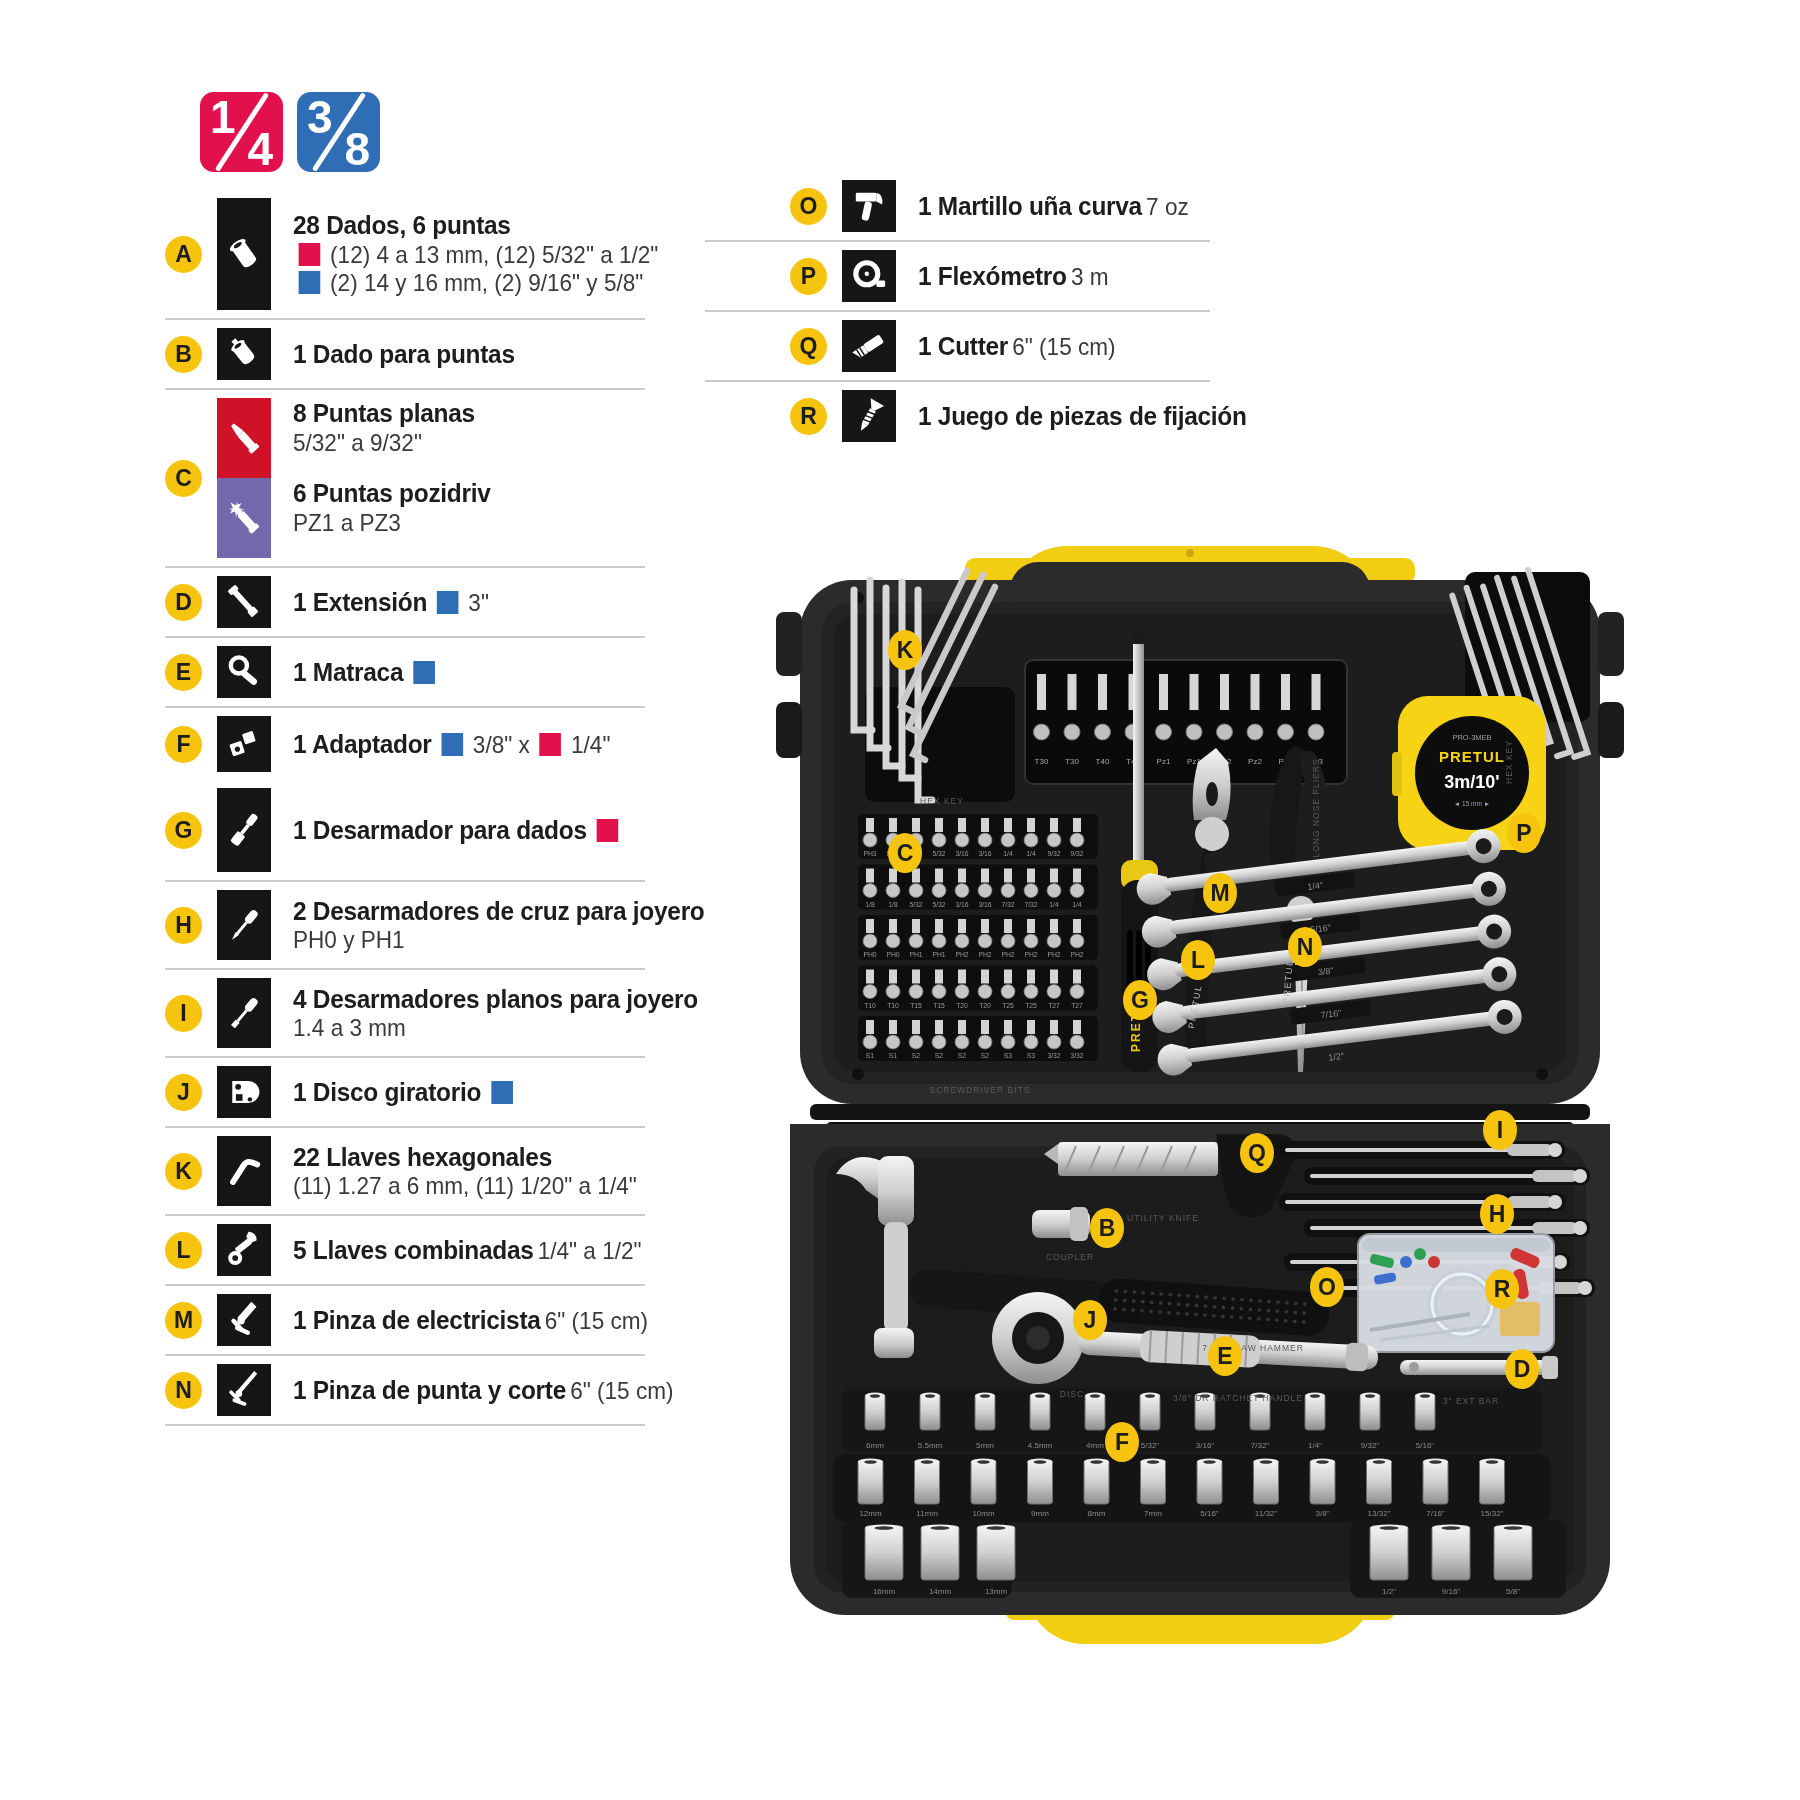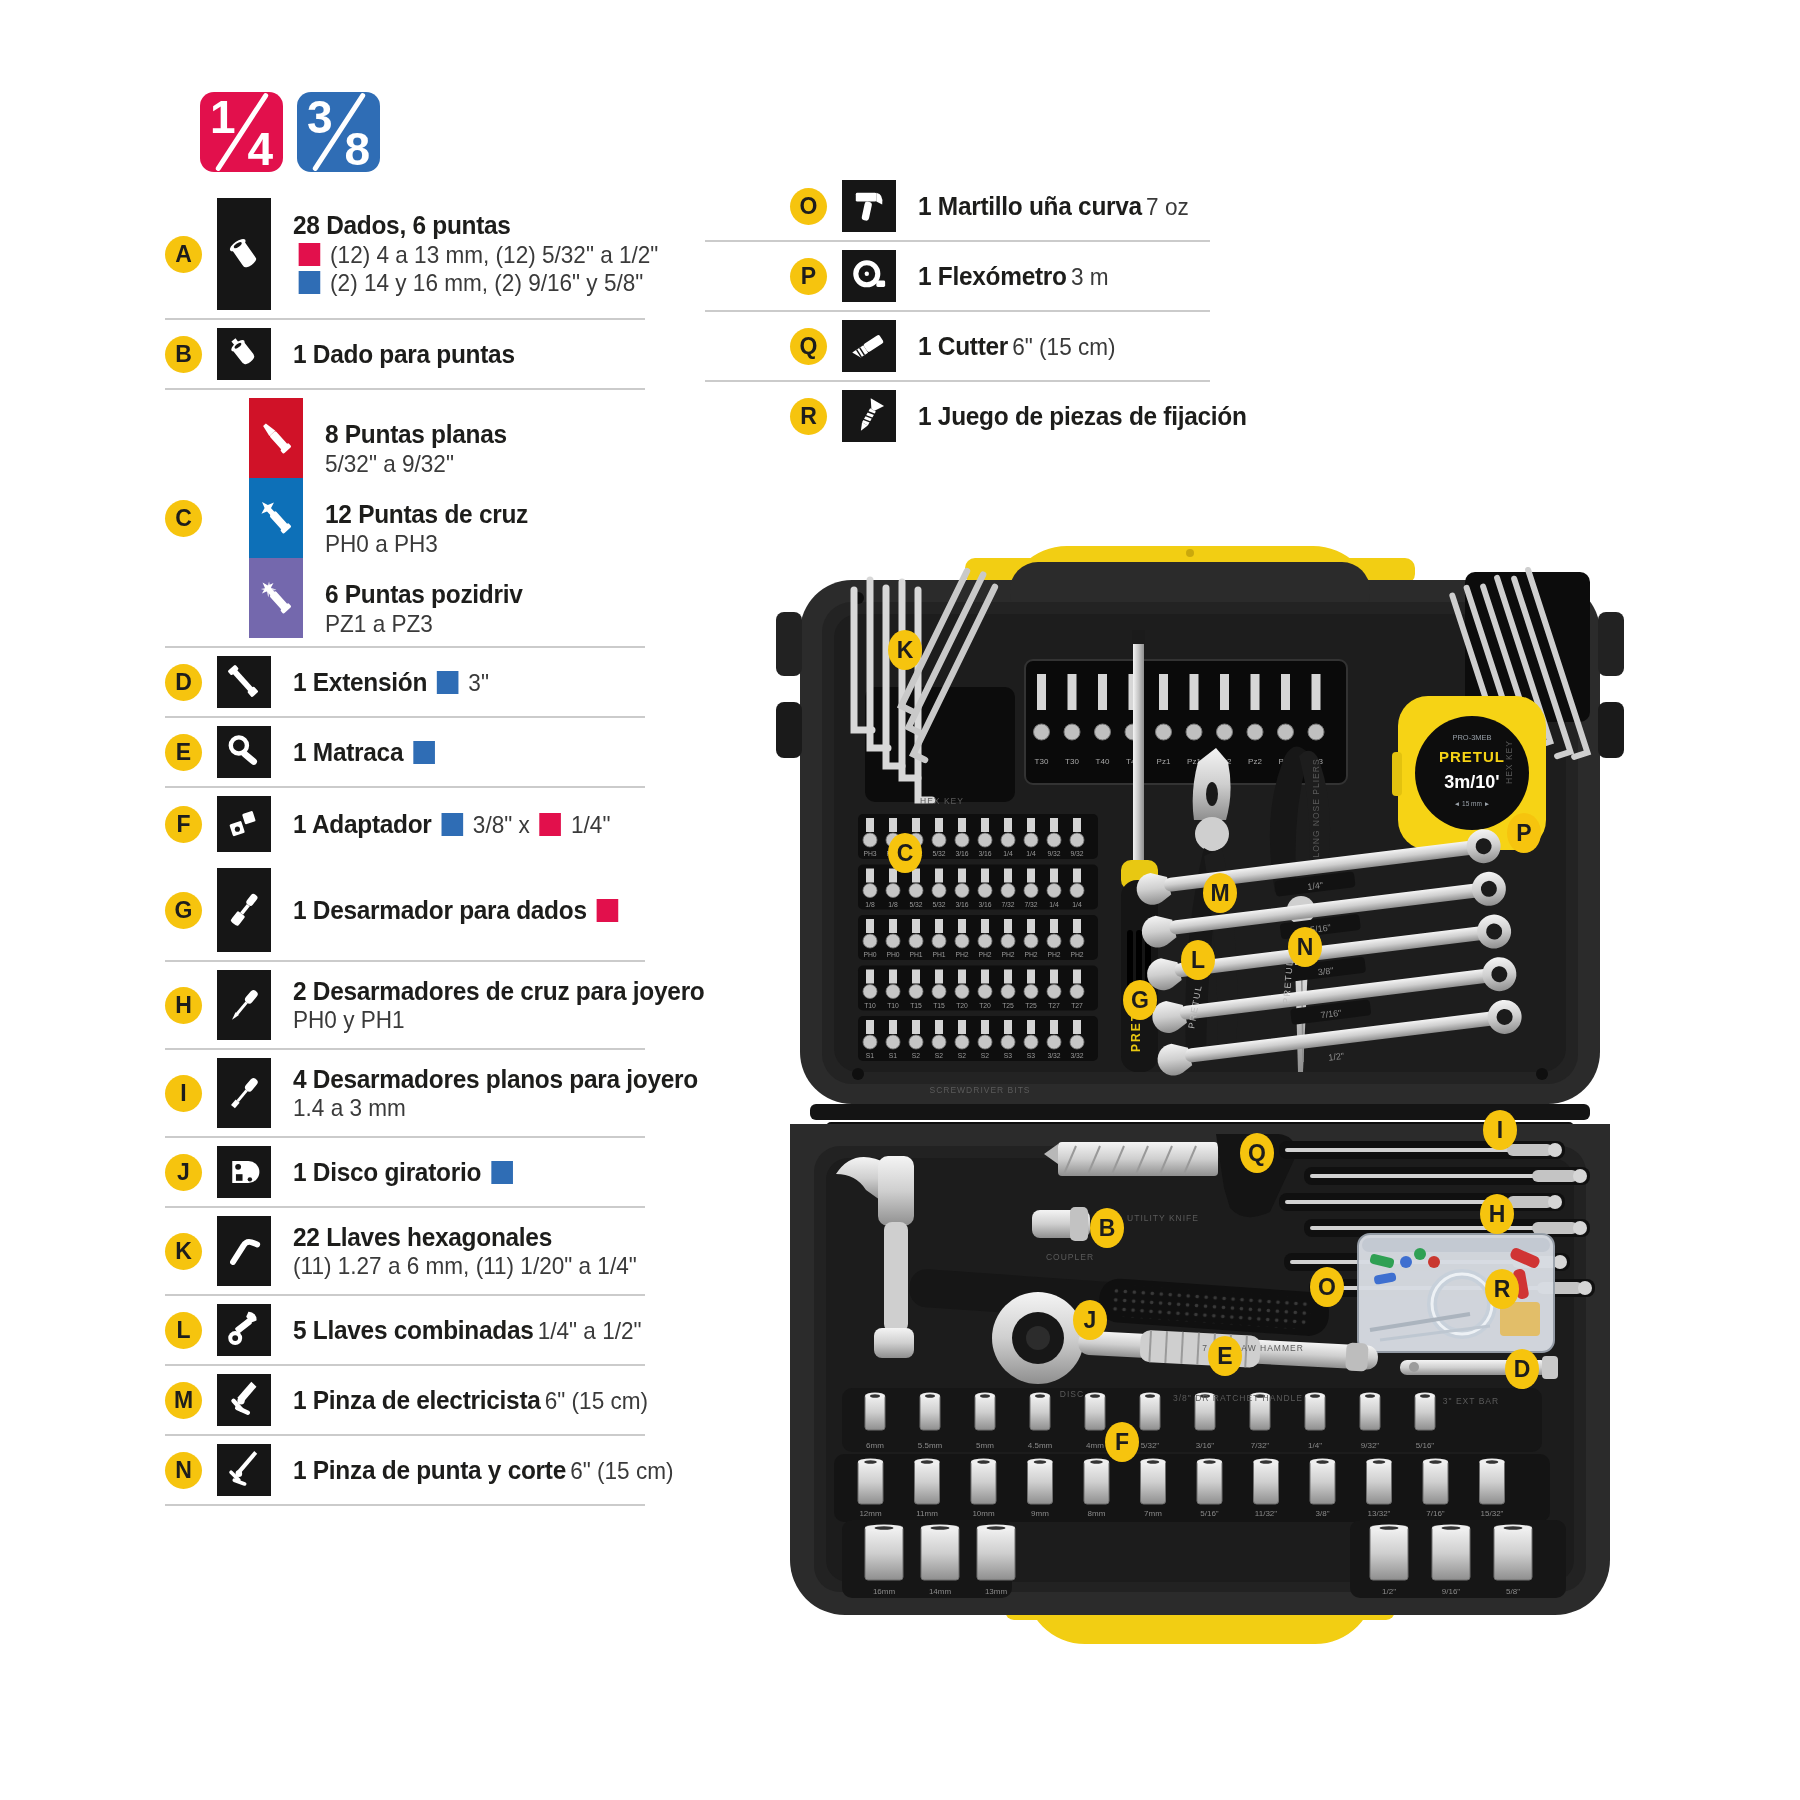--- a/index.html
+++ b/index.html
@@ -22,21 +22,21 @@
           display:flex;align-items:center;justify-content:center;font-weight:bold;font-size:23px;color:#1d1d1d;margin-right:15px;}
   #list-right .lbadge{margin-left:85px;}
   .iconbox{width:54px;min-width:54px;display:flex;align-items:center;justify-content:center;}
   .textcol{margin-left:22px;transform:scaleX(.94);transform-origin:left center;}
   .tline{line-height:1.18;white-space:nowrap;}
   .b{font-weight:bold;font-size:26px;color:#1D1D1B;letter-spacing:-0.3px;}
   .r{font-size:24px;color:#3A3A3A;}
   .sw{display:inline-block;width:23px;height:23px;margin:0 6px;vertical-align:-3px;}
   .cgroup{display:flex;align-items:center;}
   .subcol{display:flex;flex-direction:column;}
-  .subrow{display:flex;align-items:flex-end;margin-left:32px;}
+  .subrow{display:flex;align-items:flex-start;}
   .subrow .iconbox{height:80px;}
   .subrow .textcol{display:flex;flex-direction:column;justify-content:center;}
   #case-svg{position:absolute;left:770px;top:462px;}
   svg text{font-family:"Liberation Sans",sans-serif;}
 </style>
 </head>
 <body>
 
 <div class="canvas">
   <div id="size-badges">
@@ -97,36 +97,20 @@
                   <g transform="rotate(-42 30 30)" fill="#fff">
                     <rect x="25" y="22" width="11" height="26" rx="2"></rect>
                     <rect x="23" y="46" width="15" height="7" rx="2"></rect>
                     <polygon points="25,22 36,22 33,6 28,6"></polygon>
                   </g>
                 </svg>
               </div>
               <div class="textcol">
                 <div class="tline"><span class="b">8 Puntas planas</span></div>
                 <div class="tline"><span class="r">5/32" a 9/32"</span></div>
-              </div>
-            </div>
-            <div class="subrow">
-              <div class="iconbox" style="background: rgb(13, 112, 184); height: 80px;">
-                <svg viewBox="0 0 60 60" width="44" height="44">
-                  <g transform="rotate(-42 30 30)" fill="#fff">
-                    <rect x="25" y="22" width="11" height="26" rx="2"></rect>
-                    <rect x="23" y="46" width="15" height="7" rx="2"></rect>
-                    <rect x="27" y="12" width="7" height="11"></rect>
-                    <path d="M30.5 1 l3 8.5 8.5 3 -8.5 3 -3 8.5 -3 -8.5 -8.5 -3 8.5 -3 z"></path>
-                  </g>
-                </svg>
-              </div>
-              <div class="textcol">
-                <div class="tline"><span class="b">12 Puntas de cruz</span></div>
-                <div class="tline"><span class="r">PH0 a PH3</span></div>
               </div>
             </div>
             <div class="subrow">
               <div class="iconbox" style="background: rgb(116, 104, 173); height: 80px;">
                 <svg viewBox="0 0 60 60" width="44" height="44">
                   <g transform="rotate(-42 30 30)" fill="#fff">
                     <rect x="25" y="22" width="11" height="26" rx="2"></rect>
                     <rect x="23" y="46" width="15" height="7" rx="2"></rect>
                     <rect x="27" y="12" width="7" height="11"></rect>
                     <path d="M30.5 2 l2.6 8 8 2.6 -8 2.6 -2.6 8 -2.6 -8 -8 -2.6 8 -2.6 z"></path>

